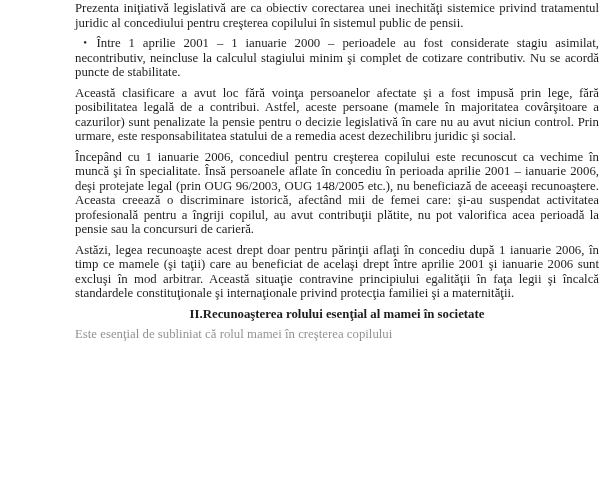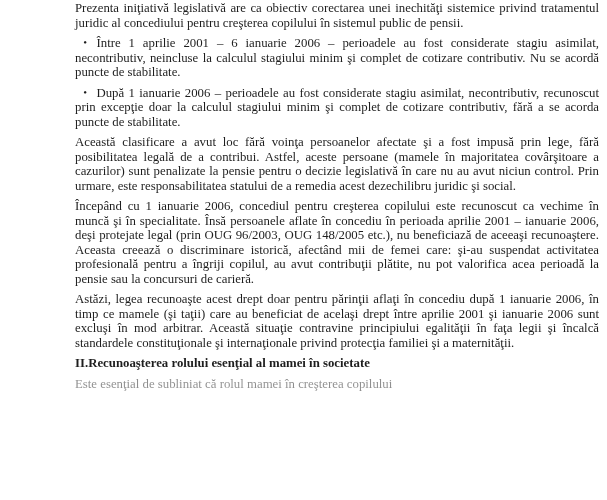--- a/index.html
+++ b/index.html
@@ -40,41 +40,40 @@
     text-indent: 8px;
   }
   .bullet-marker {
     display: inline-block;
     text-indent: 0;
     margin-right: 9px;
     transform: scale(0.85);
   }
   .para.heading {
     font-weight: bold;
-    text-align: left;
+    text-align: center;
     margin-top: 6px;
   }
   .para.clipped {
     opacity: 0.5;
     margin-top: 6px;
   }
 </style>
 </head>
 <body>
 
 <div class="sheet">
   <div class="textblock">
 
     <p class="para">Prezenta iniţiativă legislativă are ca obiectiv corectarea unei inechităţi sistemice privind tratamentul juridic al concediului pentru creşterea copilului în sistemul public de pensii.</p>
 
 
 
-    <p class="para bullet"><span class="bullet-marker">•</span><span>Între 1 aprilie 2001 – 6 ianuarie 2006 – perioadele au fost considerate stagiu asimilat, necontributiv, neincluse la calculul stagiului minim şi complet de cotizare contributiv. Nu se acordă puncte de stabilitate.</span></p>
+    <p class="para bullet"><span class="bullet-marker">•</span><span>Între 1 aprilie 2001 – 1 ianuarie 2000 – perioadele au fost considerate stagiu asimilat, necontributiv, neincluse la calculul stagiului minim şi complet de cotizare contributiv. Nu se acordă puncte de stabilitate.</span></p>
 
-    <p class="para bullet"><span class="bullet-marker">•</span><span>După 1 ianuarie 2006 – perioadele au fost considerate stagiu asimilat, necontributiv, recunoscut prin excepţie doar la calculul stagiului minim şi complet de cotizare contributiv, fără a se acorda puncte de stabilitate.</span></p>
 
     <p class="para">Această clasificare a avut loc fără voinţa persoanelor afectate şi a fost impusă prin lege, fără posibilitatea legală de a contribui. Astfel, aceste persoane (mamele în majoritatea covârşitoare a cazurilor) sunt penalizate la pensie pentru o decizie legislativă în care nu au avut niciun control. Prin urmare, este responsabilitatea statului de a remedia acest dezechilibru juridic şi social.</p>
 
     <p class="para">Începând cu 1 ianuarie 2006, concediul pentru creşterea copilului este recunoscut ca vechime în muncă şi în specialitate. Însă persoanele aflate în concediu în perioada aprilie 2001 – ianuarie 2006, deşi protejate legal (prin OUG 96/2003, OUG 148/2005 etc.), nu beneficiază de aceeaşi recunoaştere. Aceasta creează o discriminare istorică, afectând mii de femei care: şi-au suspendat activitatea profesională pentru a îngriji copilul, au avut contribuţii plătite, nu pot valorifica acea perioadă la pensie sau la concursuri de carieră.</p>
 
     <p class="para">Astăzi, legea recunoaşte acest drept doar pentru părinţii aflaţi în concediu după 1 ianuarie 2006, în timp ce mamele (şi taţii) care au beneficiat de acelaşi drept între aprilie 2001 şi ianuarie 2006 sunt excluşi în mod arbitrar. Această situaţie contravine principiului egalităţii în faţa legii şi încalcă standardele constituţionale şi internaţionale privind protecţia familiei şi a maternităţii.</p>
 
     <p class="para heading">II.Recunoaşterea rolului esenţial al mamei în societate</p>
 
     <p class="para clipped">Este esenţial de subliniat că rolul mamei în creşterea copilului</p>

